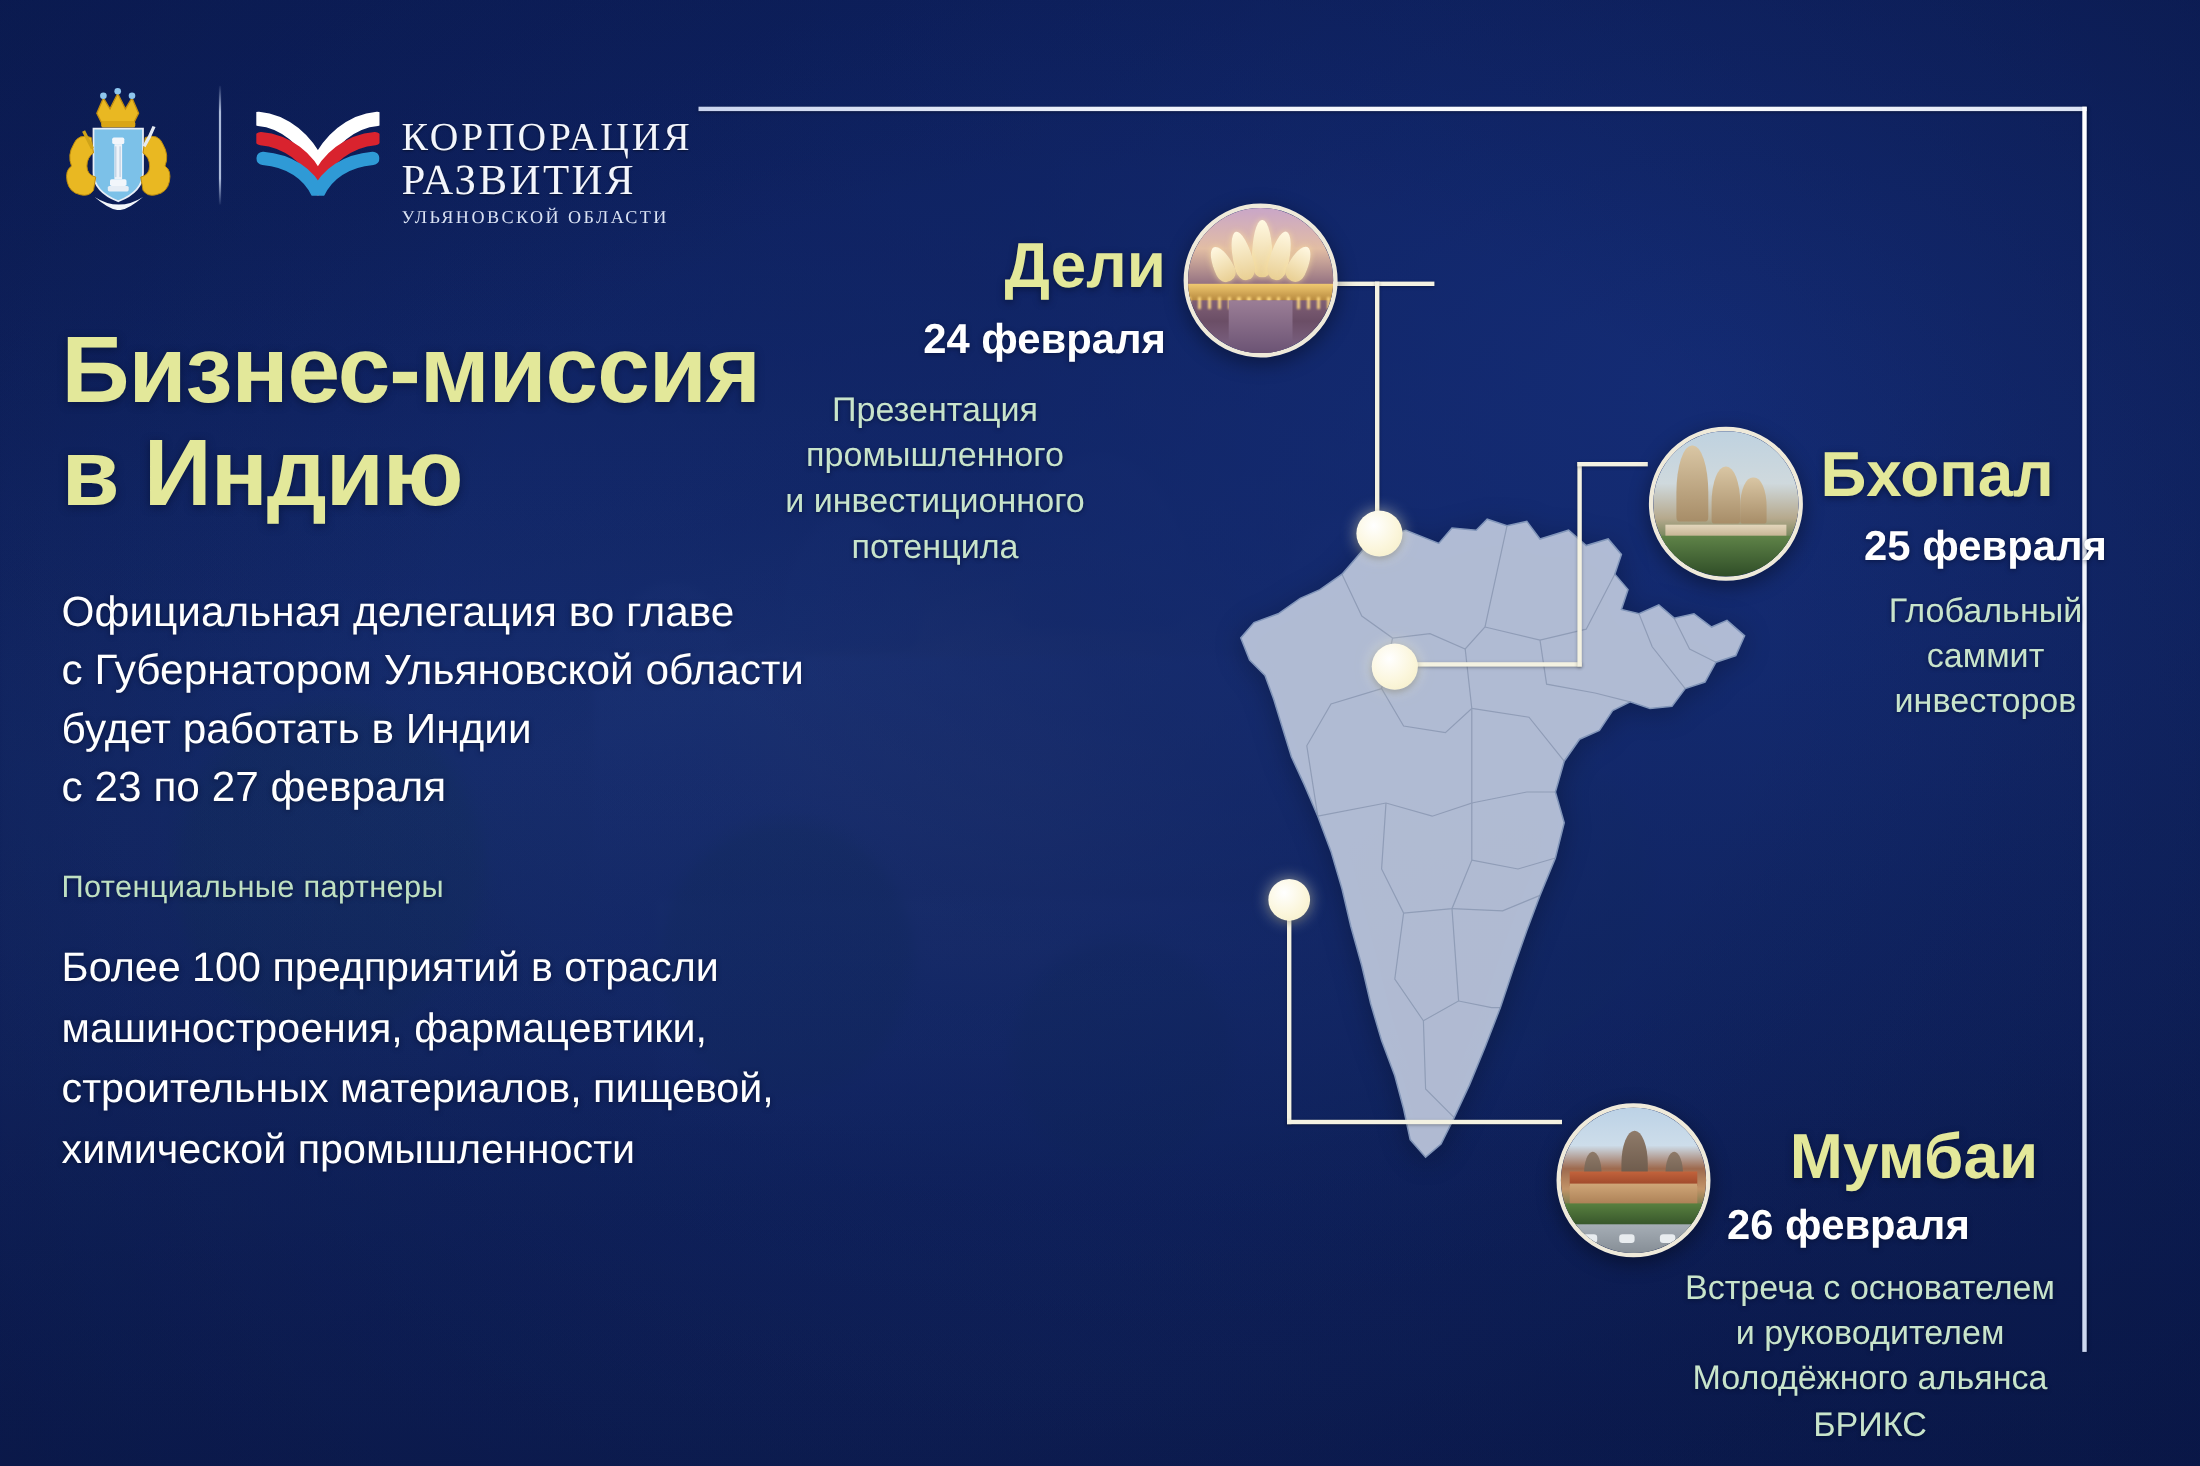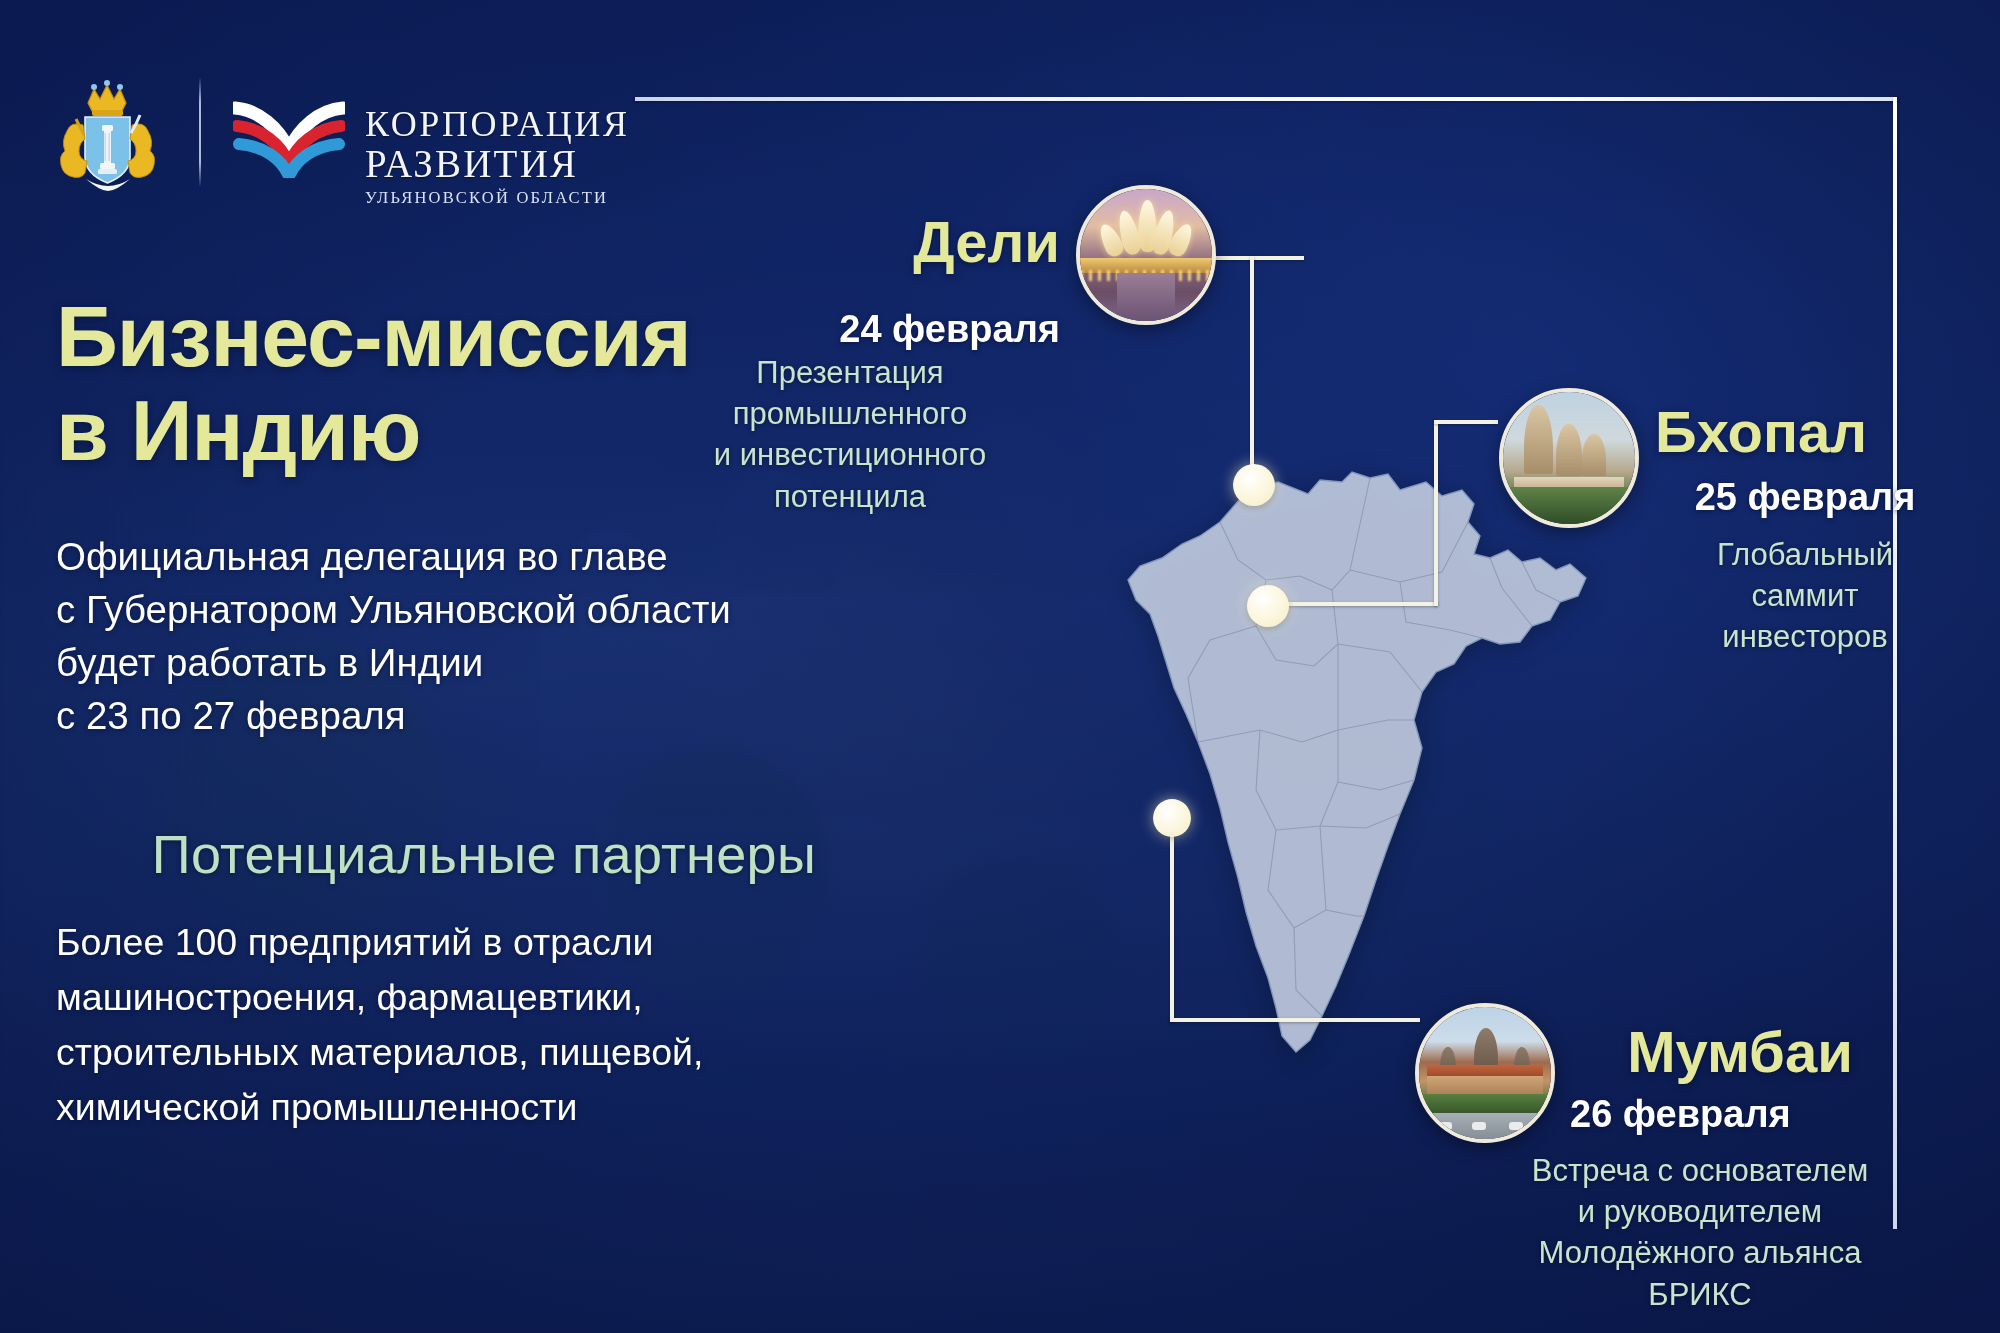--- a/index.html
+++ b/index.html
@@ -113,24 +113,23 @@
     font-size:86px; font-weight:700; color:#e3e89a;
     line-height:1.09; letter-spacing:-1px;
     text-shadow:0 2px 8px rgba(4,12,40,.55);
   }
   .intro {
     margin-top:54px;
     font-size:38.5px; line-height:1.37; color:#ffffff; font-weight:400;
     text-shadow:0 1px 5px rgba(4,12,40,.6);
   }
   .partners-head {
-    margin-top:81px;
-    font-size:54px; color:#bfe0c2; font-weight:400; letter-spacing:.3px;
+    margin-top:48px;
+    font-size:28px; color:#bfe0c2; font-weight:400; letter-spacing:.3px;
     text-shadow:0 1px 5px rgba(4,12,40,.6);
-    text-align:right;
   }
   .partners-body {
     margin-top:30px;
     font-size:37.5px; line-height:1.46; color:#ffffff; font-weight:400;
     text-shadow:0 1px 5px rgba(4,12,40,.6);
   }
 
   
   .map-wrap { position:absolute; left:1070px; top:430px; width:560px; height:640px; }
   .map-wrap svg { width:100%; height:100%; display:block; filter:drop-shadow(0 4px 12px rgba(0,0,0,.28)); }
@@ -247,21 +246,21 @@
     position:absolute; font-size:38px; font-weight:700; color:#ffffff;
     text-shadow:0 1px 5px rgba(4,12,40,.6); white-space:nowrap;
   }
   .city-desc {
     position:absolute; font-size:31px; line-height:1.33; color:#c8e4cb;
     text-shadow:0 1px 4px rgba(4,12,40,.6);
   }
 
   
   #delhi-name { left:640px;  top:208px; width:420px; text-align:right; }
-  #delhi-date { left:640px;  top:288px; width:420px; text-align:right;margin-top:20px; }
+  #delhi-date { left:640px;  top:288px; width:420px; text-align:right; }
   #delhi-desc { left:640px;  top:352px; width:420px; text-align:center; }
 
   
   #bhopal-name { left:1655px; top:398px; width:330px; text-align:left; }
   #bhopal-date { left:1625px; top:476px; width:360px; text-align:center; }
   #bhopal-desc { left:1625px; top:534px; width:360px; text-align:center; }
 
   
   #mumbai-name { left:1570px; top:1018px; width:340px; text-align:center; }
   #mumbai-date { left:1570px; top:1093px; width:340px; }

